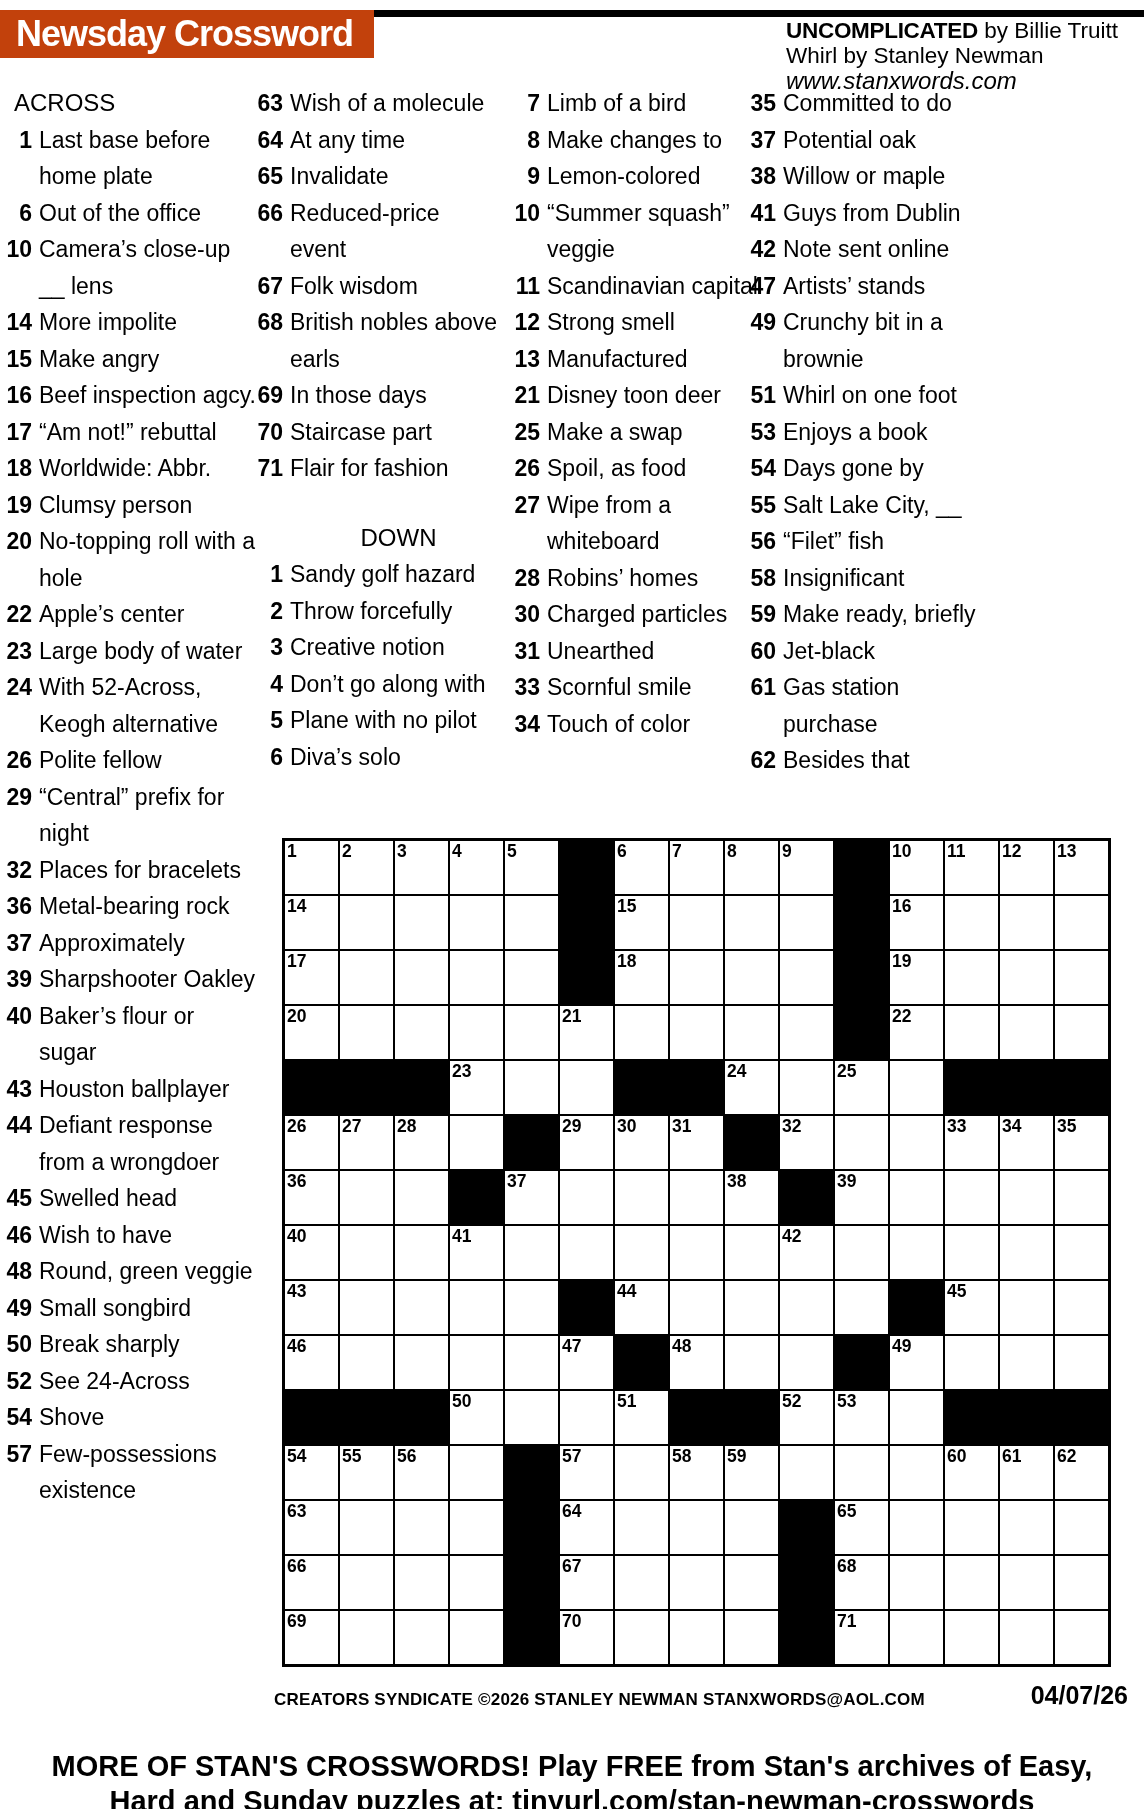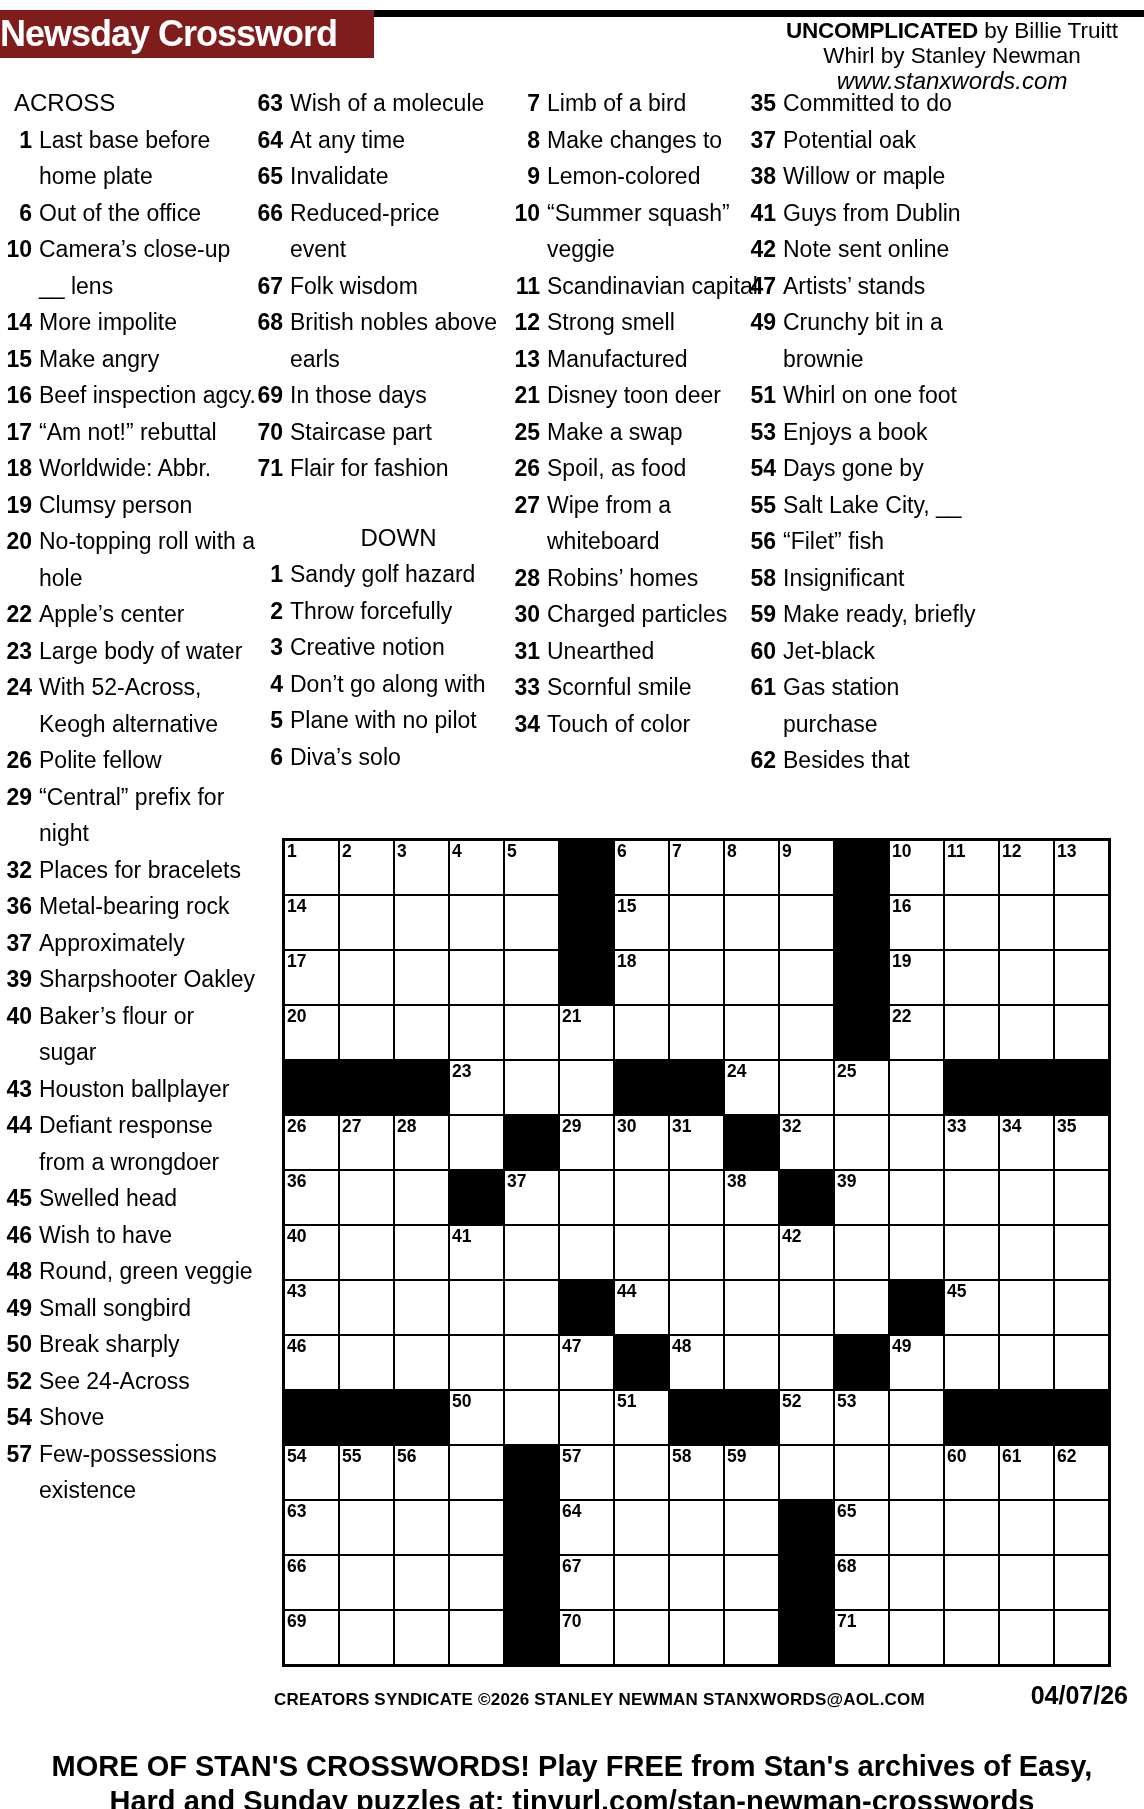--- a/index.html
+++ b/index.html
@@ -7,27 +7,27 @@
   body {
     position:relative;
     width:1144px; height:1809px;
     font-family:"Liberation Sans", sans-serif;
     color:#000;
     overflow:hidden;
   }
   .topbar { position:absolute; left:0; top:10px; width:1144px; height:7px; background:#000; }
   .titlebox {
     position:absolute; left:0; top:10px; width:374px; height:48px;
-    background:#7f1d1d; color:#fff;
+    background:#c2410c; color:#fff;
     font-size:36px; font-weight:bold; letter-spacing:-1px;
-    line-height:48px; 
+    line-height:48px; padding-left:16px;
   }
   .hdr-right {
     position:absolute; right:26px; top:18px;
-    text-align:center; font-size:22.5px; line-height:25px;
+    text-align:left; font-size:22.5px; line-height:25px;
   }
   .hdr-right .small { font-size:24px;font-style:italic; }
   b.tight { letter-spacing:-0.3px; }
 
   .col { position:absolute; top:85px; font-size:23px; }
   .col1 { left:0px;   width:256px; }
   .col2 { left:251px; width:250px; }
   .col3 { left:508px; width:252px; }
   .col4 { left:744px; width:250px; }
   .clue { display:flex; }

